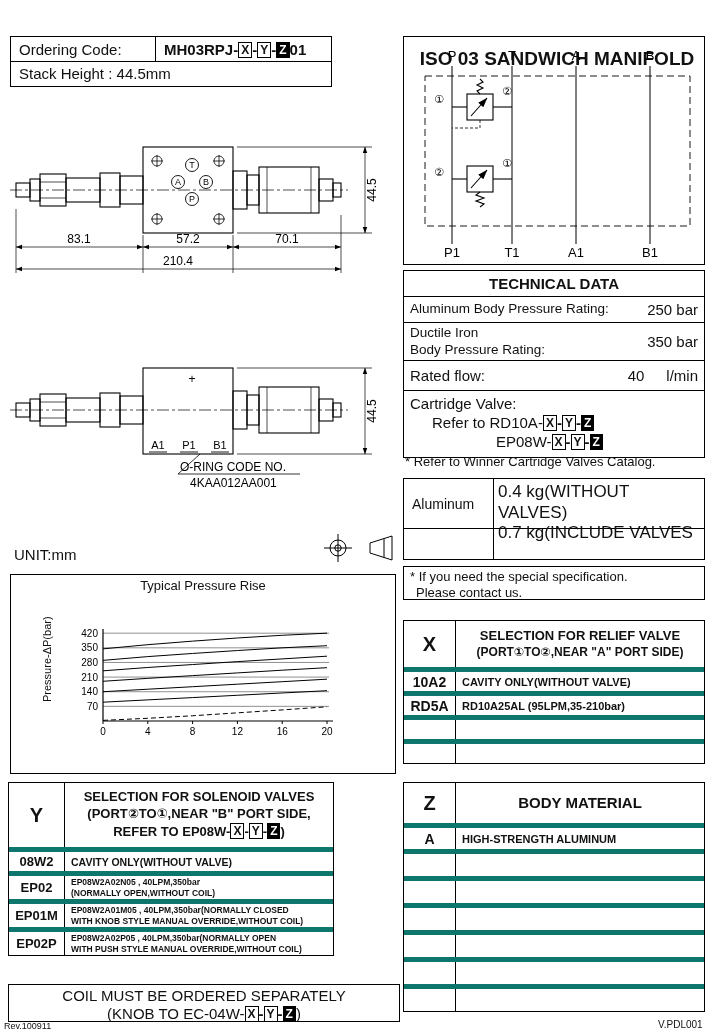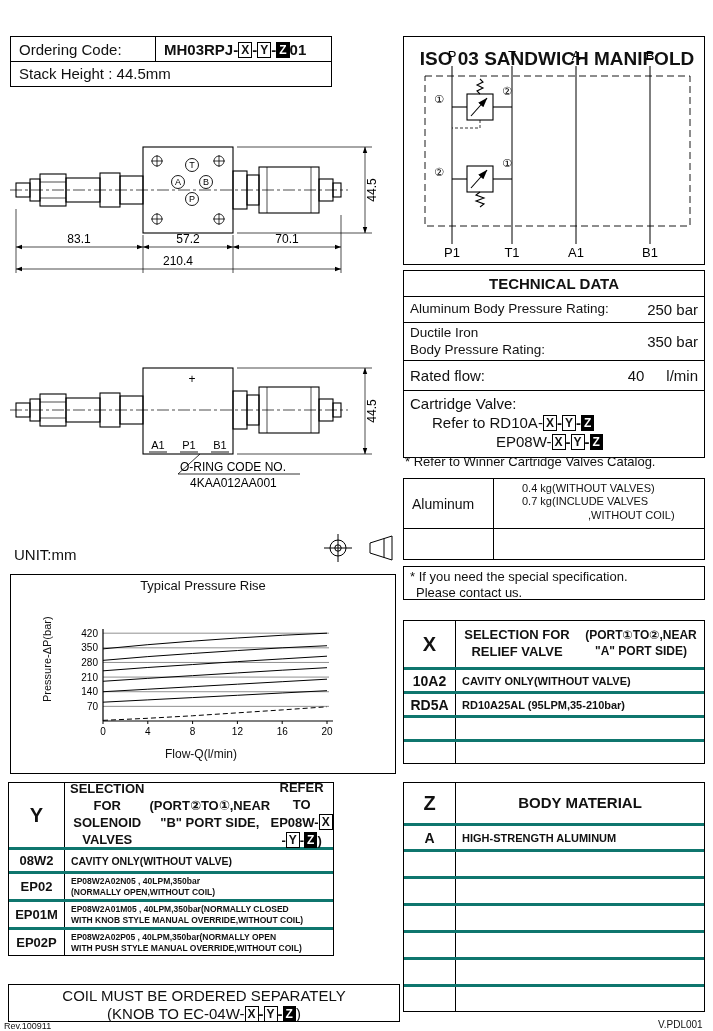--- a/index.html
+++ b/index.html
@@ -27,29 +27,29 @@
                font-size:15px; border-bottom:1px solid #000; }
   .td-row { display:flex; justify-content:space-between; align-items:center;
             padding:0 6px; border-bottom:1px solid #000; }
   .td-label { font-size:13.5px; line-height:1.25; }
   .td-value { font-size:15px; white-space:nowrap; }
   .td-cart { padding:4px 6px 6px 6px; font-size:15px; line-height:1.25; }
 
   .wt-row { display:flex; align-items:stretch; }
   .wt-mat { width:90px; border-right:1px solid #000; display:flex; align-items:center;
             padding-left:8px; font-size:14px; }
-  .wt-lines { flex:1; font-size:11px; line-height:1.22; padding:3px 4px;margin-left:24px; }
+  .wt-lines { flex:1; font-size:17px; line-height:1.22; padding:3px 4px; }
 
   .note { font-size:13px; line-height:1.25; }
 
   .sel-header { display:flex; align-items:stretch; }
-  .sel-row { display:flex; align-items:stretch; border-top:3px solid #0f766e; }
+  .sel-row { display:flex; align-items:stretch; border-top:5px solid #0f766e; }
   .sel-key { border-right:1px solid #000; display:flex; align-items:center;
              justify-content:center; font-weight:bold; flex:0 0 auto; }
-  .sel-title { flex:1; display:flex; flex-direction:row; justify-content:center;
+  .sel-title { flex:1; display:flex; flex-direction:column; justify-content:center;
                align-items:center; font-weight:bold; line-height:1.3; text-align:center; }
   .sel-desc { flex:1; display:flex; flex-direction:column; justify-content:center;
               padding-left:6px;font-weight:bold; }
   .sel-desc div:empty { display:none; }
   .y-small { font-size:8.5px; line-height:1.2; }
   .y-big { font-size:10.5px; }
   .f20 { font-size:20px; font-weight:bold; }
   .f14 { font-size:14px; font-weight:bold; }
   .f13b { font-size:13px; font-weight:bold; }
   .f11 { font-size:11px; }
@@ -233,21 +233,20 @@
       <line x1="92" y1="32" x2="92" y2="124" stroke="#000" stroke-width="1.2"></line>
       <line x1="92" y1="124" x2="322" y2="124" stroke="#000" stroke-width="1.2"></line>
       <polyline points="92,51.86363636363636 136.8,47.68181818181817 181.60000000000002,44.127272727272725 226.4,40.9909090909091 271.20000000000005,38.27272727272728 316,36.18181818181817" fill="none" stroke="#000" stroke-width="1"></polyline>
       <polyline points="92,63.36363636363637 136.8,59.60000000000001 181.60000000000002,56.463636363636354 226.4,53.536363636363646 271.20000000000005,50.81818181818183 316,48.72727272727272" fill="none" stroke="#000" stroke-width="1"></polyline>
       <polyline points="92,73.81818181818181 136.8,70.47272727272727 181.60000000000002,67.54545454545455 226.4,64.61818181818181 271.20000000000005,61.9 316,59.18181818181817" fill="none" stroke="#000" stroke-width="1"></polyline>
       <polyline points="92,84.27272727272728 136.8,81.34545454545454 181.60000000000002,78.62727272727273 226.4,75.9090909090909 271.20000000000005,73.19090909090909 316,70.68181818181819" fill="none" stroke="#000" stroke-width="1"></polyline>
       <polyline points="92,94.72727272727272 136.8,92.21818181818182 181.60000000000002,89.70909090909092 226.4,87.19999999999999 271.20000000000005,84.69090909090909 316,82.18181818181819" fill="none" stroke="#000" stroke-width="1"></polyline>
       <polyline points="92,105.18181818181819 136.8,102.88181818181818 181.60000000000002,100.58181818181819 226.4,98.28181818181818 271.20000000000005,95.98181818181818 316,93.68181818181819" fill="none" stroke="#000" stroke-width="1"></polyline>
       <polyline points="92,123.37272727272727 136.8,121.28181818181818 181.60000000000002,118.77272727272727 226.4,115.84545454545454 271.20000000000005,112.91818181818182 316,109.78181818181818" fill="none" stroke="#000" stroke-width="1" stroke-dasharray="5 3"></polyline>
     </svg>
-  <div class="abs" style="left:30px;top:172px;width:320px;text-align:center;font-size:12px">Flow-Q(l/min)</div>
 </div>
 
 <div class="abs bx" style="left:403px;top:36px;width:302px;height:229px"></div>
 <svg class="abs" style="left:403px;top:36px" width="302" height="229" viewBox="0 0 302 229">
   <g font-size="13" text-anchor="middle">
     <text x="49" y="24">P</text>
     <text x="109" y="24">T</text>
     <text x="173" y="24">A</text>
     <text x="247" y="24">B</text>
     <text x="49" y="221">P1</text>
@@ -305,21 +304,20 @@
 </div>
 
 <div class="abs note" style="left:405px;top:454px;width:300px">* Refer to Winner Cartridge Valves Catalog.</div>
 
 <div class="abs bx" style="left:403px;top:478px;width:302px">
   <div class="wt-row" style="height:50px;border-bottom:1px solid #000">
     <div class="wt-mat">Aluminum</div>
     <div class="wt-lines">
       <div>0.4 kg(WITHOUT VALVES)</div>
       <div>0.7 kg(INCLUDE VALVES</div>
-      <div style="padding-left:66px">,WITHOUT COIL)</div>
     </div>
   </div>
   <div class="wt-row" style="height:30px">
     <div class="wt-mat"></div>
     <div class="wt-lines"></div>
   </div>
 </div>
 
 <div class="abs bx note" style="left:403px;top:566px;width:302px;height:34px;padding:2px 6px">
   <div>* If you need the special specification.</div>

